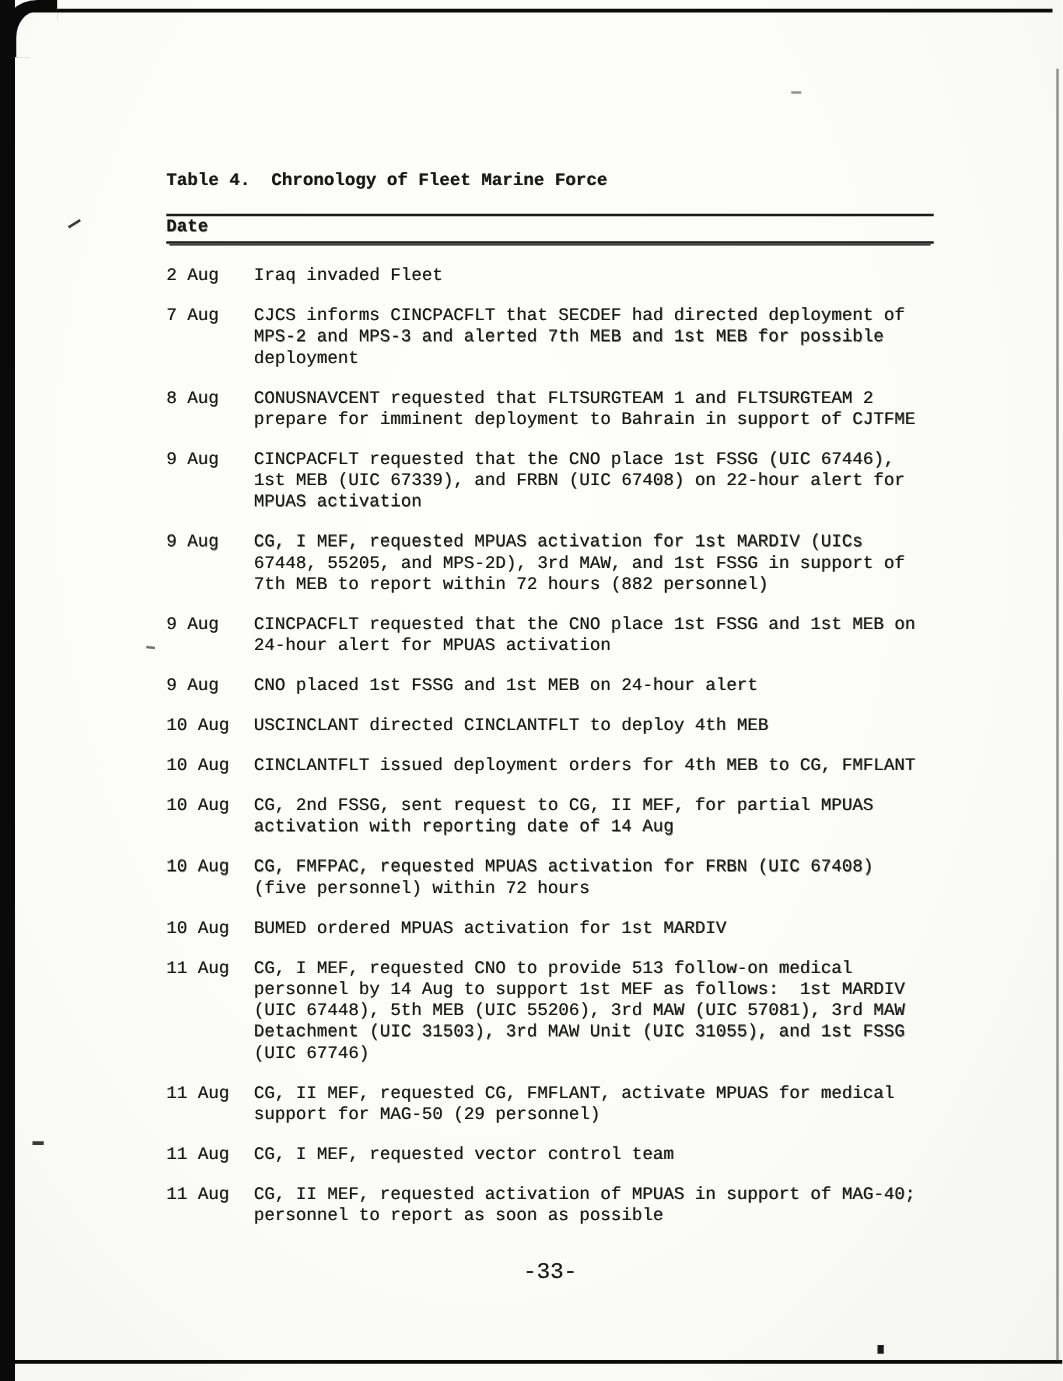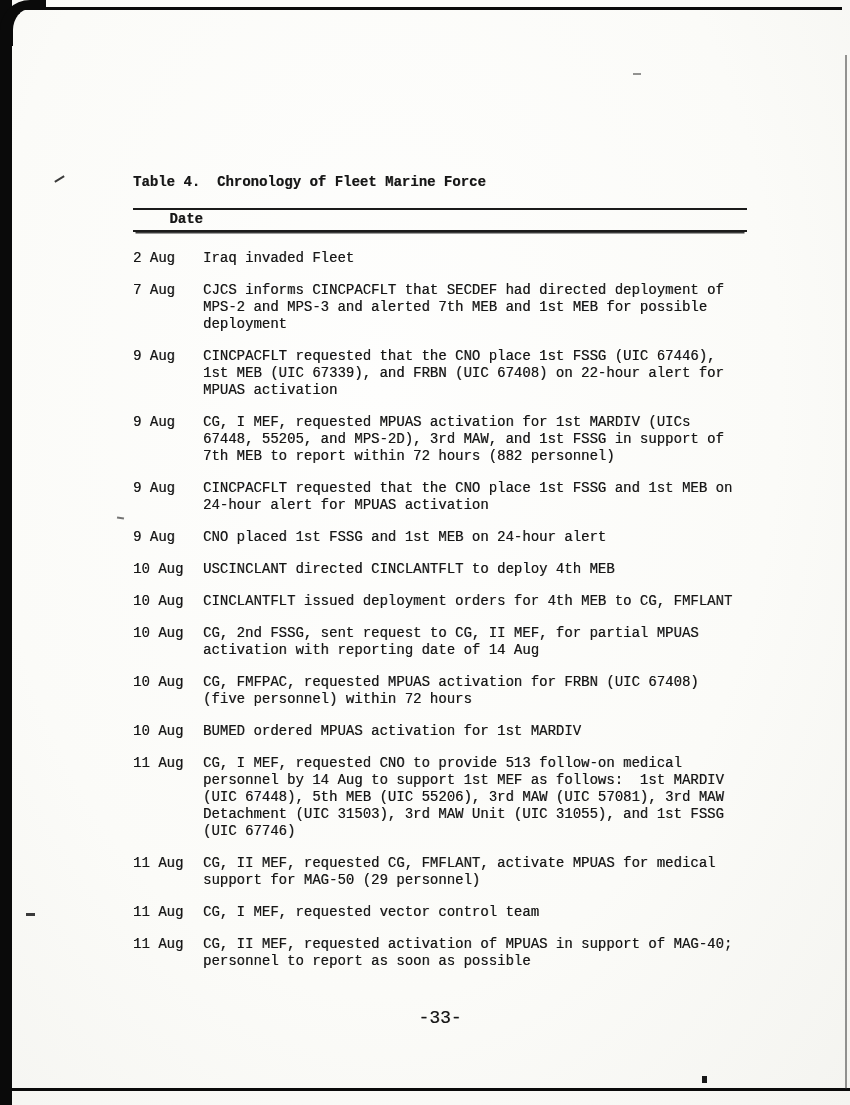--- a/index.html
+++ b/index.html
@@ -48,37 +48,36 @@
 
   
   .content {
     position: absolute;
     left: 133px; top: 137px;
     width: 614px;
     font-size: 14px;
     line-height: 17px;
     
     text-shadow: 0.45px 0.2px 0 rgba(22,22,22,0.55);
-    margin-top: 37px;
   }
   .doc-title {
     font-weight: bold;
     white-space: pre-wrap;
     margin-bottom: 17px;
   }
   .thead {
     display: flex;
     border-top: 2px solid #1b1b1b;
     border-bottom: 2px solid #1b1b1b;
     box-shadow: 0 4px 0 -2.5px rgba(25,25,25,.85);
     padding: 1px 0 2px 0;
     font-weight: bold;
     margin-bottom: 18px;
   }
-  .th-date { width: 70px; text-align: right; }
+  .th-date { width: 70px; text-align: left; }
   .th-event { flex: 1; text-align: center; }
 
   .entry {
     display: flex;
     margin-bottom: 15px;
   }
   .entry:last-child { margin-bottom: 0; }
   .entry .date {
     flex: none;
     width: 52px;
@@ -128,20 +127,24 @@
   <div class="entry">
     <div class="date">2 Aug</div>
     <div class="event">Iraq invaded Fleet</div>
   </div>
 
   <div class="entry">
     <div class="date">7 Aug</div>
     <div class="event">CJCS informs CINCPACFLT that SECDEF had directed deployment of MPS-2 and MPS-3 and alerted 7th MEB and 1st MEB for possible deployment</div>
   </div>
 
+  <div class="entry">
+    <div class="date">8 Aug</div>
+    <div class="event">CONUSNAVCENT requested that FLTSURGTEAM 1 and FLTSURGTEAM 2 prepare for imminent deployment to Bahrain in support of CJTFME</div>
+  </div>
 
   <div class="entry">
     <div class="date">9 Aug</div>
     <div class="event">CINCPACFLT requested that the CNO place 1st FSSG (UIC 67446), 1st MEB (UIC 67339), and FRBN (UIC 67408) on 22-hour alert for MPUAS activation</div>
   </div>
 
   <div class="entry">
     <div class="date">9 Aug</div>
     <div class="event">CG, I MEF, requested MPUAS activation for 1st MARDIV (UICs 67448, 55205, and MPS-2D), 3rd MAW, and 1st FSSG in support of 7th MEB to report within 72 hours (882 personnel)</div>
   </div>

